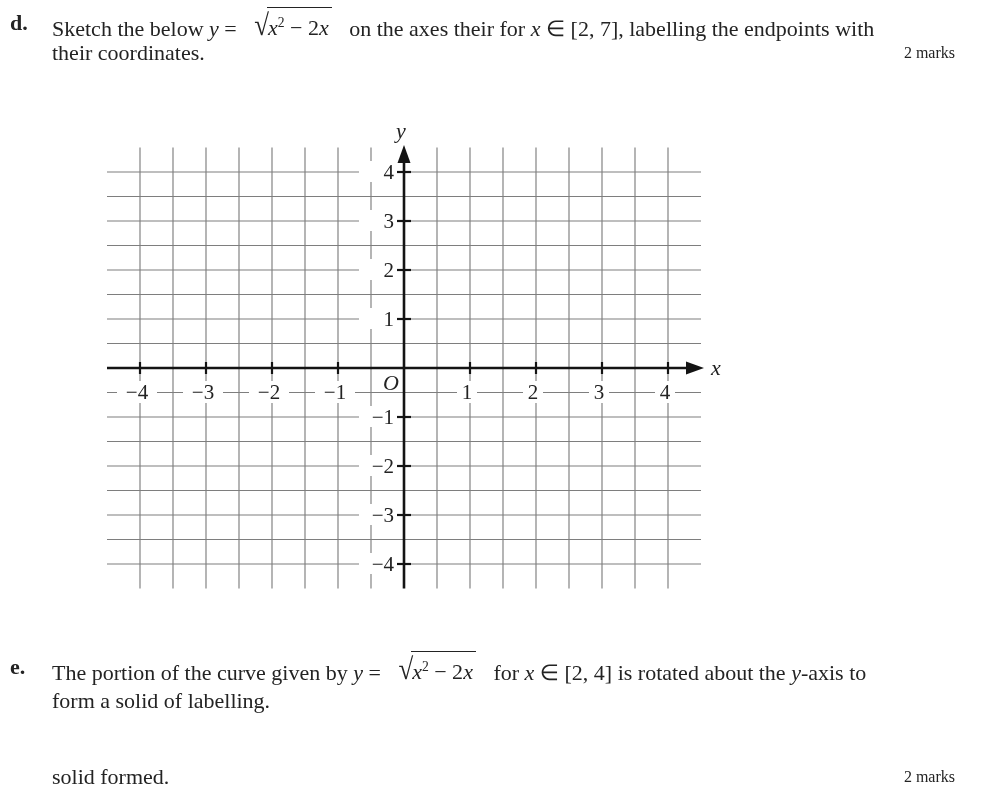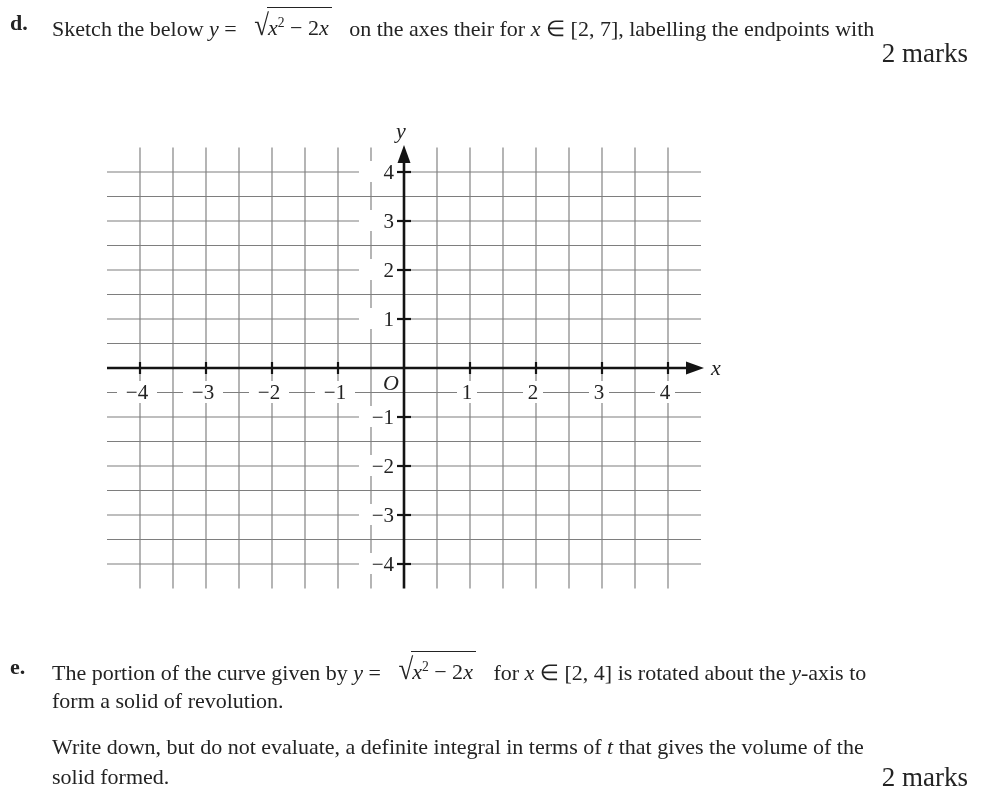--- a/index.html
+++ b/index.html
@@ -2,36 +2,37 @@
 <html><head>
 <meta charset="utf-8">
 <style>
   html,body{margin:0;padding:0;background:#fff;}
   .page{
     position:relative;width:983px;height:789px;background:#ffffff;
     font-family:"Liberation Serif",serif;color:#232323;overflow:hidden;
   }
   .qlabel{position:absolute;left:10px;font-weight:bold;font-size:22px;line-height:30px;}
   .qline{position:absolute;left:52px;font-size:22px;line-height:30px;white-space:nowrap;}
-  .marks{position:absolute;right:15px;font-size:27px;line-height:30px;}
+  .marks{position:absolute;right:28px;font-size:16px;line-height:30px;}
   .mvar{font-style:italic;}
   sup{font-size:.62em;}
   .sqrt{display:inline-block;white-space:nowrap;margin:0 12px;}
   .sqrt-g{display:inline-block;font-size:1.22em;transform:scaleY(1.12);
           transform-origin:50% 70%;margin-right:-2px;position:relative;top:-1px;}
   .sqrt-b{display:inline-block;border-top:1.5px solid #232323;
           padding:0 3px 0 1px;position:relative;top:-1px;}
 </style>
 </head>
 <body>
 
 <div class="page">
 
   <span class="qlabel" style="top:8px">d.</span>
   <div class="qline" style="top:8px"><span>Sketch the below </span><span class="mvar">y</span><span> = </span><span class="sqrt"><span class="sqrt-g">√</span><span class="sqrt-b"><span class="mvar">x</span><sup>2</sup><span> − 2</span><span class="mvar">x</span></span></span><span> on the axes their for </span><span class="mvar">x</span><span> ∈ [2, 7], labelling the endpoints with</span></div>
+  <div class="qline" style="top:38px">their coordinates.</div>
   <div class="marks" style="top:38px">2 marks</div>
 
   <svg id="graph-svg" width="983" height="540" viewBox="0 0 983 540" style="position:absolute;left:0;top:100px">
       <g stroke="#7e7e7e" stroke-width="1.15">
         <line x1="140" y1="47.5" x2="140" y2="488.5"></line>
         <line x1="173" y1="47.5" x2="173" y2="488.5"></line>
         <line x1="206" y1="47.5" x2="206" y2="488.5"></line>
         <line x1="239" y1="47.5" x2="239" y2="488.5"></line>
         <line x1="272" y1="47.5" x2="272" y2="488.5"></line>
         <line x1="305" y1="47.5" x2="305" y2="488.5"></line>
@@ -126,18 +127,17 @@
       </g>
       <g fill="#232323" font-size="22px" font-style="italic" font-family="&quot;Liberation Serif&quot;, serif">
         <text x="401" y="38" text-anchor="middle">y</text>
         <text x="711" y="275" text-anchor="start">x</text>
         <text x="399" y="290" text-anchor="end">O</text>
       </g>
     </svg>
 
   <span class="qlabel" style="top:652px">e.</span>
   <div class="qline" style="top:652px"><span>The portion of the curve given by </span><span class="mvar">y</span><span> = </span><span class="sqrt"><span class="sqrt-g">√</span><span class="sqrt-b"><span class="mvar">x</span><sup>2</sup><span> − 2</span><span class="mvar">x</span></span></span><span> for </span><span class="mvar">x</span><span> ∈ [2, 4] is rotated about the </span><span class="mvar">y</span><span>-axis to</span></div>
-  <div class="qline" style="top:686px">form a solid of revolution.</div>
-  <div class="qline" style="top:732px"><span>Write down, but do not evaluate, a definite integral in terms of </span><span class="mvar">t</span><span> that gives the volume of the</span></div>
+  <div class="qline" style="top:686px">form a solid of labelling.</div>
   <div class="qline" style="top:762px">solid formed.</div>
   <div class="marks" style="top:762px">2 marks</div>
 
 </div>
 
 </body></html>

